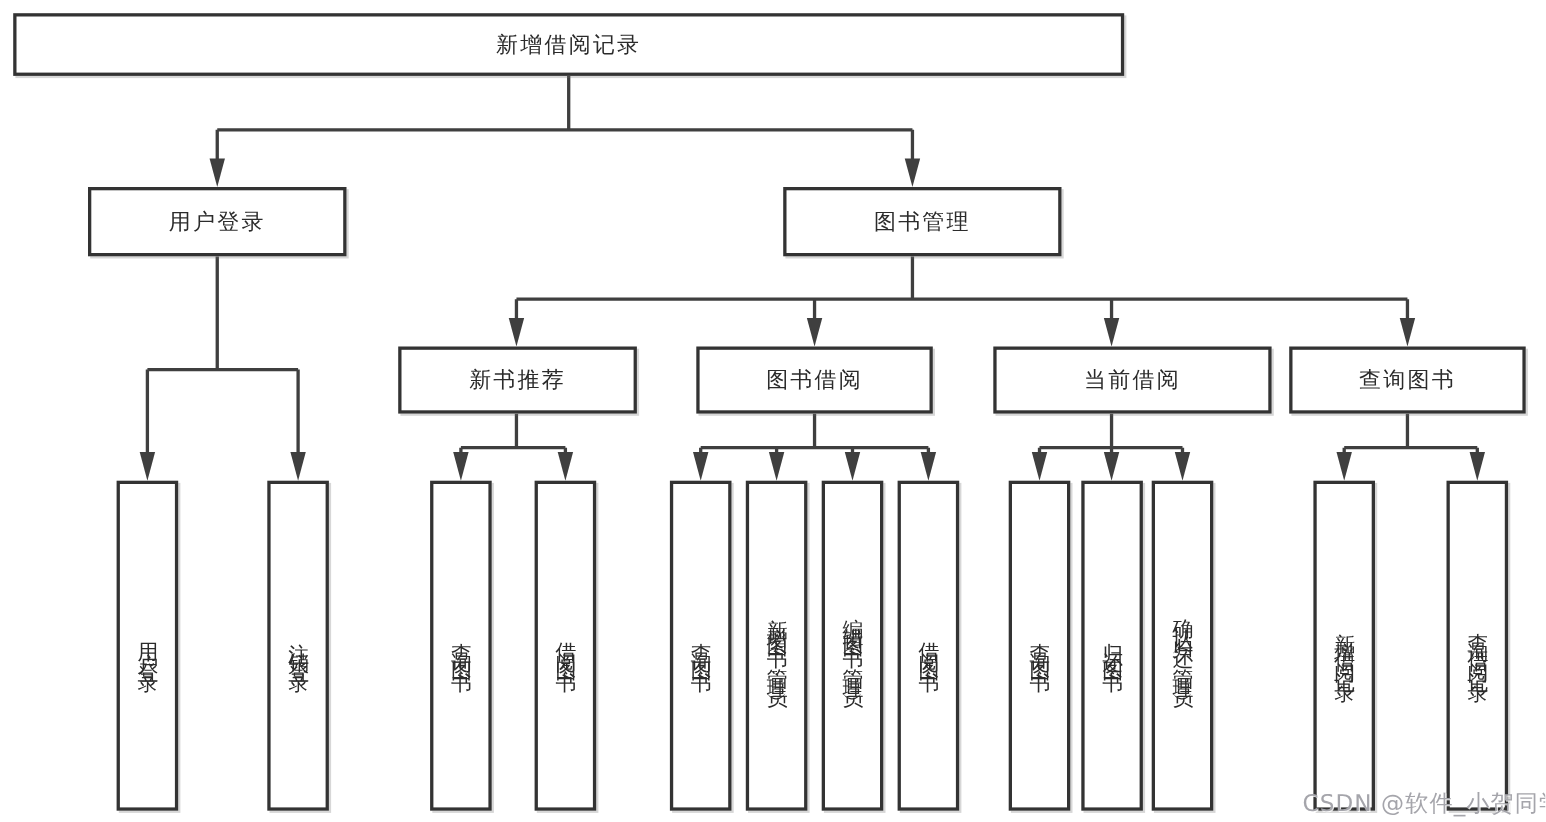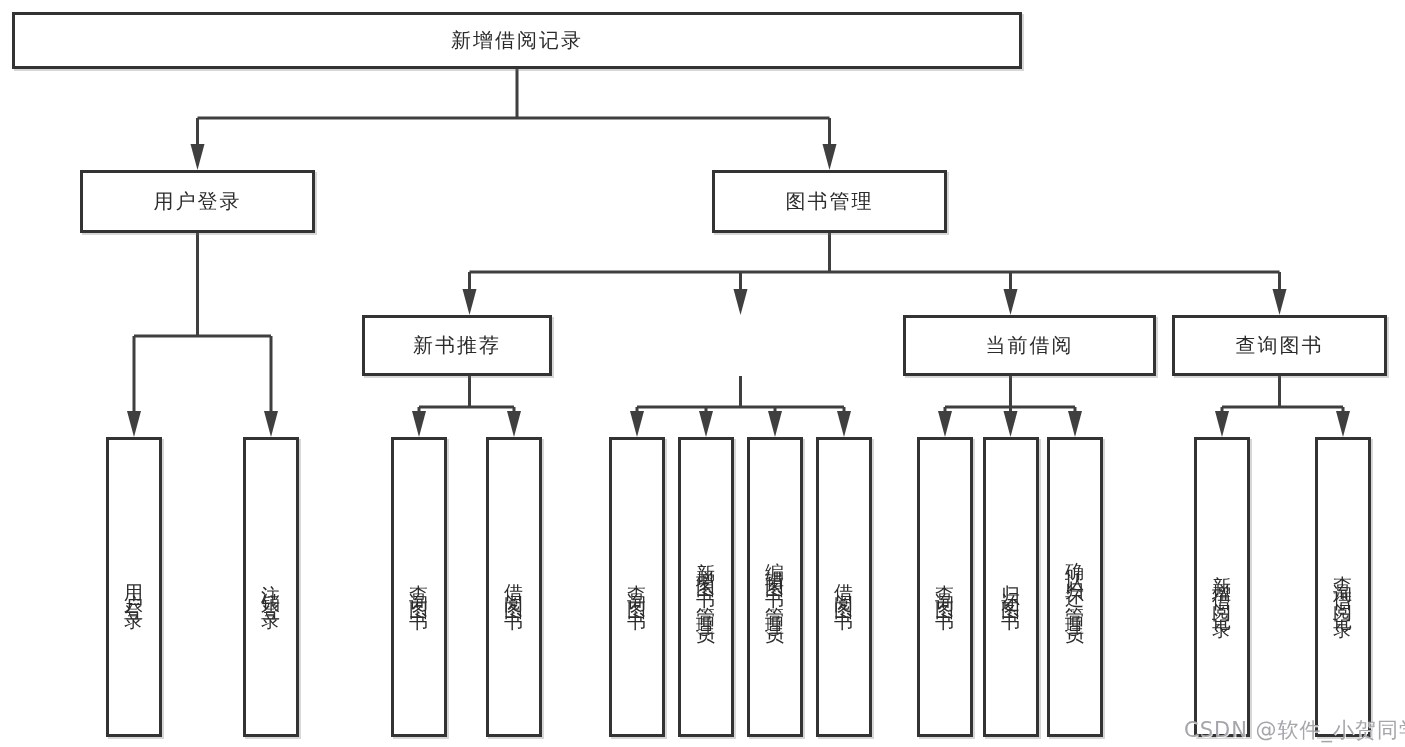--- a/index.html
+++ b/index.html
@@ -95,26 +95,29 @@
     <polygon points="1336,411 1350,411 1343,437"></polygon>
   </svg>
 
   <div class="node" style="left:12px;top:12px;width:1010px;height:57px">
     <span class="h-label">新增借阅记录</span>
   </div>
 
   <div class="node" style="left:80px;top:170px;width:235px;height:63px">
     <span class="h-label">用户登录</span>
   </div>
-  <div class="node" style="left:712px;top:170px;width:235px;height:63px">
+  <div class="node" style="left:712px;top:170px;width:253px;height:63px">
     <span class="h-label">图书管理</span>
   </div>
 
-  <div class="node" style="left:362px;top:315px;width:190px;height:61px">
+  <div class="node" style="left:362px;top:315px;width:217px;height:61px">
     <span class="h-label">新书推荐</span>
+  </div>
+  <div class="node" style="left:633px;top:315px;width:215px;height:61px">
+    <span class="h-label">图书借阅</span>
   </div>
   <div class="node" style="left:903px;top:315px;width:253px;height:61px">
     <span class="h-label">当前借阅</span>
   </div>
   <div class="node" style="left:1172px;top:315px;width:215px;height:61px">
     <span class="h-label">查询图书</span>
   </div>
 
   <div class="node" style="left:106px;top:437px;width:56px;height:300px">
     <span class="v-label">用户登录</span>

